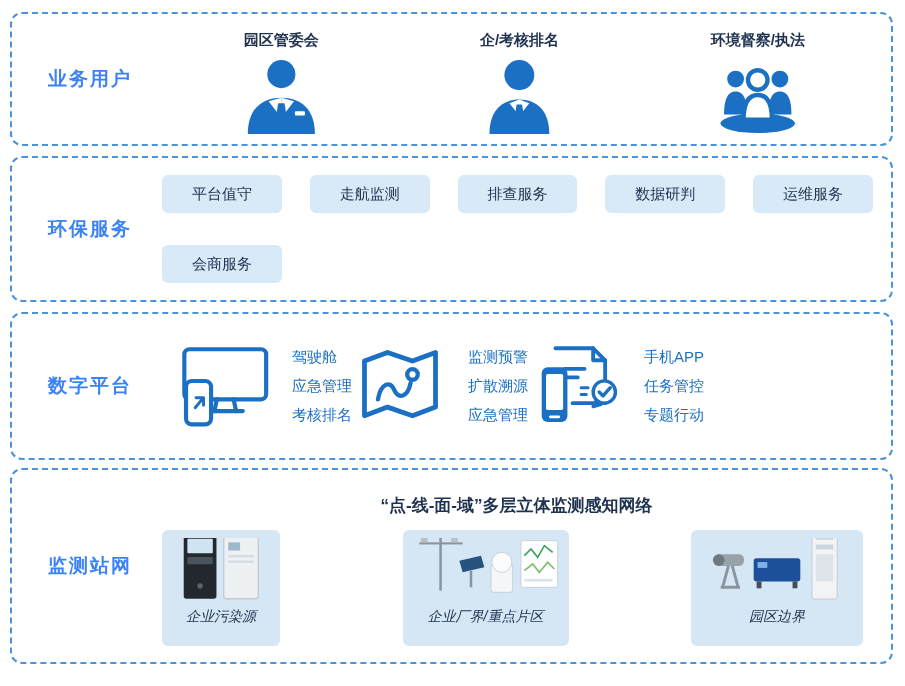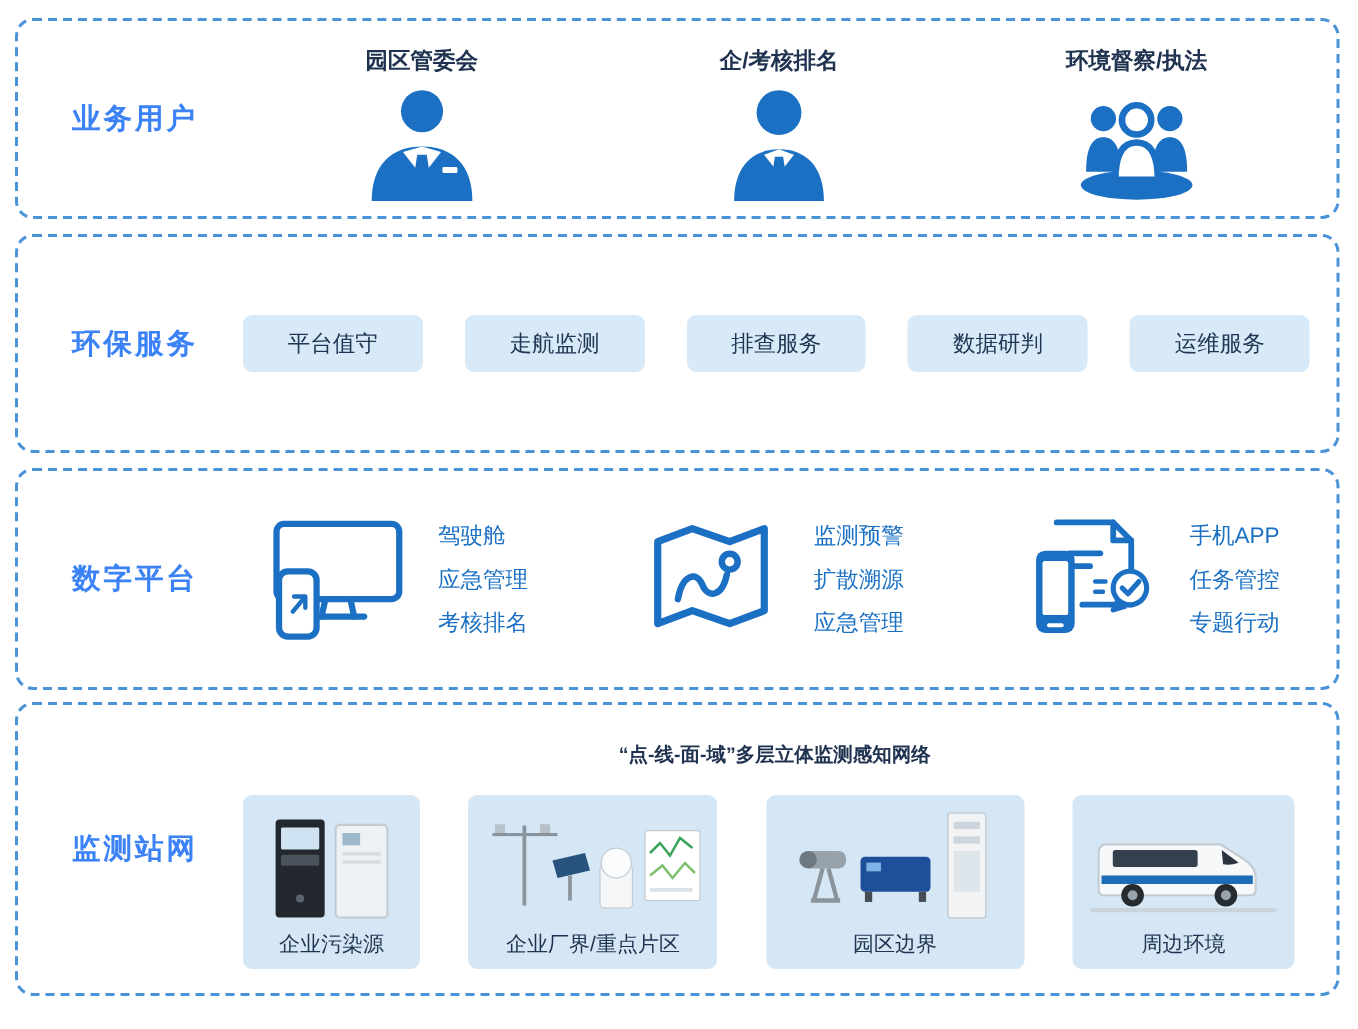--- a/index.html
+++ b/index.html
@@ -22,33 +22,33 @@
   .user-icon svg { height:78px; display:block; }
 
   
   .pills-grid { position:absolute; left:150px; right:18px; top:0; bottom:0;
                 display:grid; grid-template-columns:repeat(5,1fr); gap:32px 28px; align-content:center; }
   .pill { background:#d8e9f7; border-radius:6px; height:38px; display:flex; align-items:center; justify-content:center;
           font-size:15px; color:#203754; }
 
   
   .platform-row { position:absolute; left:150px; right:24px; top:0; bottom:0;
-                  display:flex; justify-content:space-between; align-items:center; padding:0 14px;gap:22px; }
+                  display:flex; align-items:center; padding:0 14px; }
   .platform-group { display:flex; align-items:center; gap:20px; }
   .platform-icon svg { width:96px; height:96px; display:block; }
   .platform-items { list-style:none; display:flex; flex-direction:column; gap:10px; }
   .platform-items li { font-size:15px; color:#1b70c4; }
 
   
   .network-headline { position:absolute; left:150px; right:20px; top:24px; text-align:center;
-                      font-size:13px; font-weight:bold; color:#1f3250; }
+                      font-size:17px; font-weight:bold; color:#1f3250; }
   .stations-row { position:absolute; left:150px; right:28px; top:60px; bottom:16px;
                   display:flex; justify-content:space-between; }
   .station-card { background:#d5e6f4; border-radius:6px; display:flex; flex-direction:column;
-                  align-items:center; justify-content:flex-end; padding:8px 8px 7px; }
+                  align-items:center; justify-content:flex-end; padding:8px 8px 20px;font-style:italic; }
   .station-card.c1 { width:118px; }
   .station-card.c2 { width:166px; }
   .station-card.c3 { width:172px; }
   .station-card.c4 { width:148px; }
   .station-photo { flex:1; width:100%; display:flex; align-items:flex-end; justify-content:center; overflow:hidden; }
   .station-photo svg { display:block; }
   .station-label { font-size:14px; color:#1f3250; margin-top:5px; white-space:nowrap; }
 </style>
 </head>
 <body>
@@ -104,20 +104,21 @@
   </section>
 
   <section class="band band-services">
     <h2 class="band-label">环保服务</h2>
     <div class="pills-grid">
       <div class="pill">平台值守</div>
       <div class="pill">走航监测</div>
       <div class="pill">排查服务</div>
       <div class="pill">数据研判</div>
       <div class="pill">运维服务</div>
+      <div class="pill">会商服务</div>
     </div>
   </section>
 
   <section class="band band-platform">
     <h2 class="band-label">数字平台</h2>
     <div class="platform-row">
 
       <div class="platform-group">
         <span class="platform-icon">
           <svg viewBox="0 0 115 100">
@@ -235,33 +236,17 @@
             <rect x="86" y="58" width="5" height="7" fill="#454c53"></rect>
             <rect x="106" y="4" width="26" height="72" rx="2" fill="#f1f3f5" stroke="#c3ccd3"></rect>
             <rect x="110" y="10" width="18" height="5" fill="#cdd6dd"></rect>
             <rect x="110" y="20" width="18" height="5" fill="#cdd6dd"></rect>
             <rect x="110" y="30" width="18" height="28" fill="#dde4ea"></rect>
           </svg>
         </div>
         <div class="station-label">园区边界</div>
       </div>
 
-      <div class="station-card c4">
-        <div class="station-photo">
-          <svg viewBox="0 0 140 80" width="132" height="76">
-            <path d="M10 56 V30 Q10 24 16 24 H96 L112 34 Q120 39 121 46 V56 Q121 60 117 60 H14 Q10 60 10 56 Z" fill="#f6f8f9" stroke="#c3ccd3" stroke-width="1.5"></path>
-            <path d="M97 28 L109 37 Q103 39 98 38 Z" fill="#2b3440"></path>
-            <rect x="20" y="28" width="60" height="12" rx="2" fill="#34404e"></rect>
-            <rect x="12" y="46" width="107" height="6" fill="#1e6bb8"></rect>
-            <circle cx="34" cy="60" r="8" fill="#262b30"></circle>
-            <circle cx="34" cy="60" r="3.5" fill="#9aa4ad"></circle>
-            <circle cx="100" cy="60" r="8" fill="#262b30"></circle>
-            <circle cx="100" cy="60" r="3.5" fill="#9aa4ad"></circle>
-            <rect x="4" y="69" width="132" height="3" rx="1.5" fill="#c9d4dc"></rect>
-          </svg>
-        </div>
-        <div class="station-label">周边环境</div>
-      </div>
 
     </div>
   </section>
 
 </div>
 
 </body></html>

